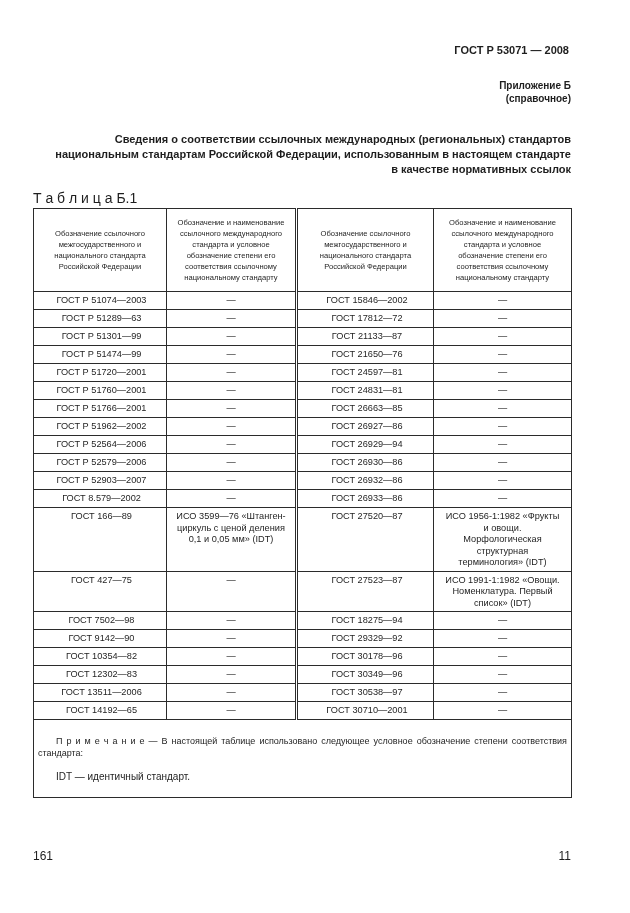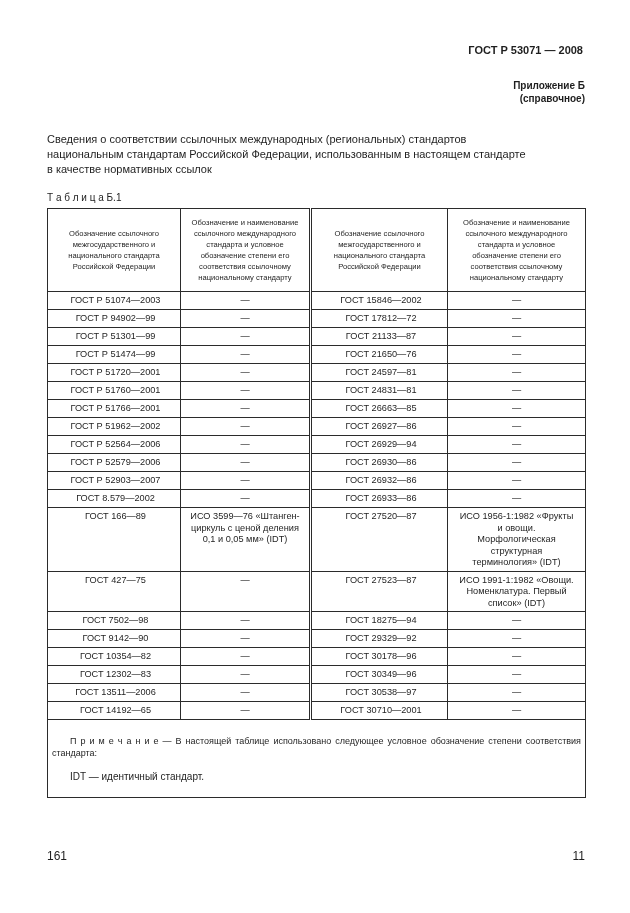--- a/index.html
+++ b/index.html
@@ -6,48 +6,48 @@
   body {
     width: 630px; height: 913px;
     background: #ffffff;
     color: #1e1e1e;
     font-family: "Liberation Sans", sans-serif;
     overflow: hidden;
   }
   .page {
     position: relative;
     width: 538px;
-    margin-left: 47px;
+    margin-left: 33px;
     padding-top: 44px;
   }
   .doc-ref {
     text-align: right;
     font-weight: bold;
     font-size: 11px;
     line-height: 12px;
     padding-right: 2px;
   }
   .appendix {
     margin-top: 24px;
     text-align: right;
     font-weight: bold;
     font-size: 10px;
     line-height: 12.5px;
   }
   .title {
     margin-top: 27px;
-    text-align: left;
-    font-weight: normal;
+    text-align: right;
+    font-weight: bold;
     font-size: 11px;
     line-height: 15px;
     white-space: pre-line;
   }
   .table-label {
     margin-top: 15px;
-    font-size: 10px;
+    font-size: 14px;
     line-height: 12px;
   }
   table.corr {
     margin-top: 4px;
     border-collapse: collapse;
     table-layout: fixed;
     width: 538px;
   }
   table.corr th, table.corr td {
     border: 1px solid #2b2b2b;
@@ -152,21 +152,21 @@
       </tr>
     </thead>
     <tbody>
         <tr>
           <td class="std">ГОСТ Р 51074—2003</td>
           <td class="dash">—</td>
           <td class="std mid">ГОСТ 15846—2002</td>
           <td class="dash">—</td>
         </tr>
         <tr>
-          <td class="std">ГОСТ Р 94902—99</td>
+          <td class="std">ГОСТ Р 51289—63</td>
           <td class="dash">—</td>
           <td class="std mid">ГОСТ 17812—72</td>
           <td class="dash">—</td>
         </tr>
         <tr>
           <td class="std">ГОСТ Р 51301—99</td>
           <td class="dash">—</td>
           <td class="std mid">ГОСТ 21133—87</td>
           <td class="dash">—</td>
         </tr>

